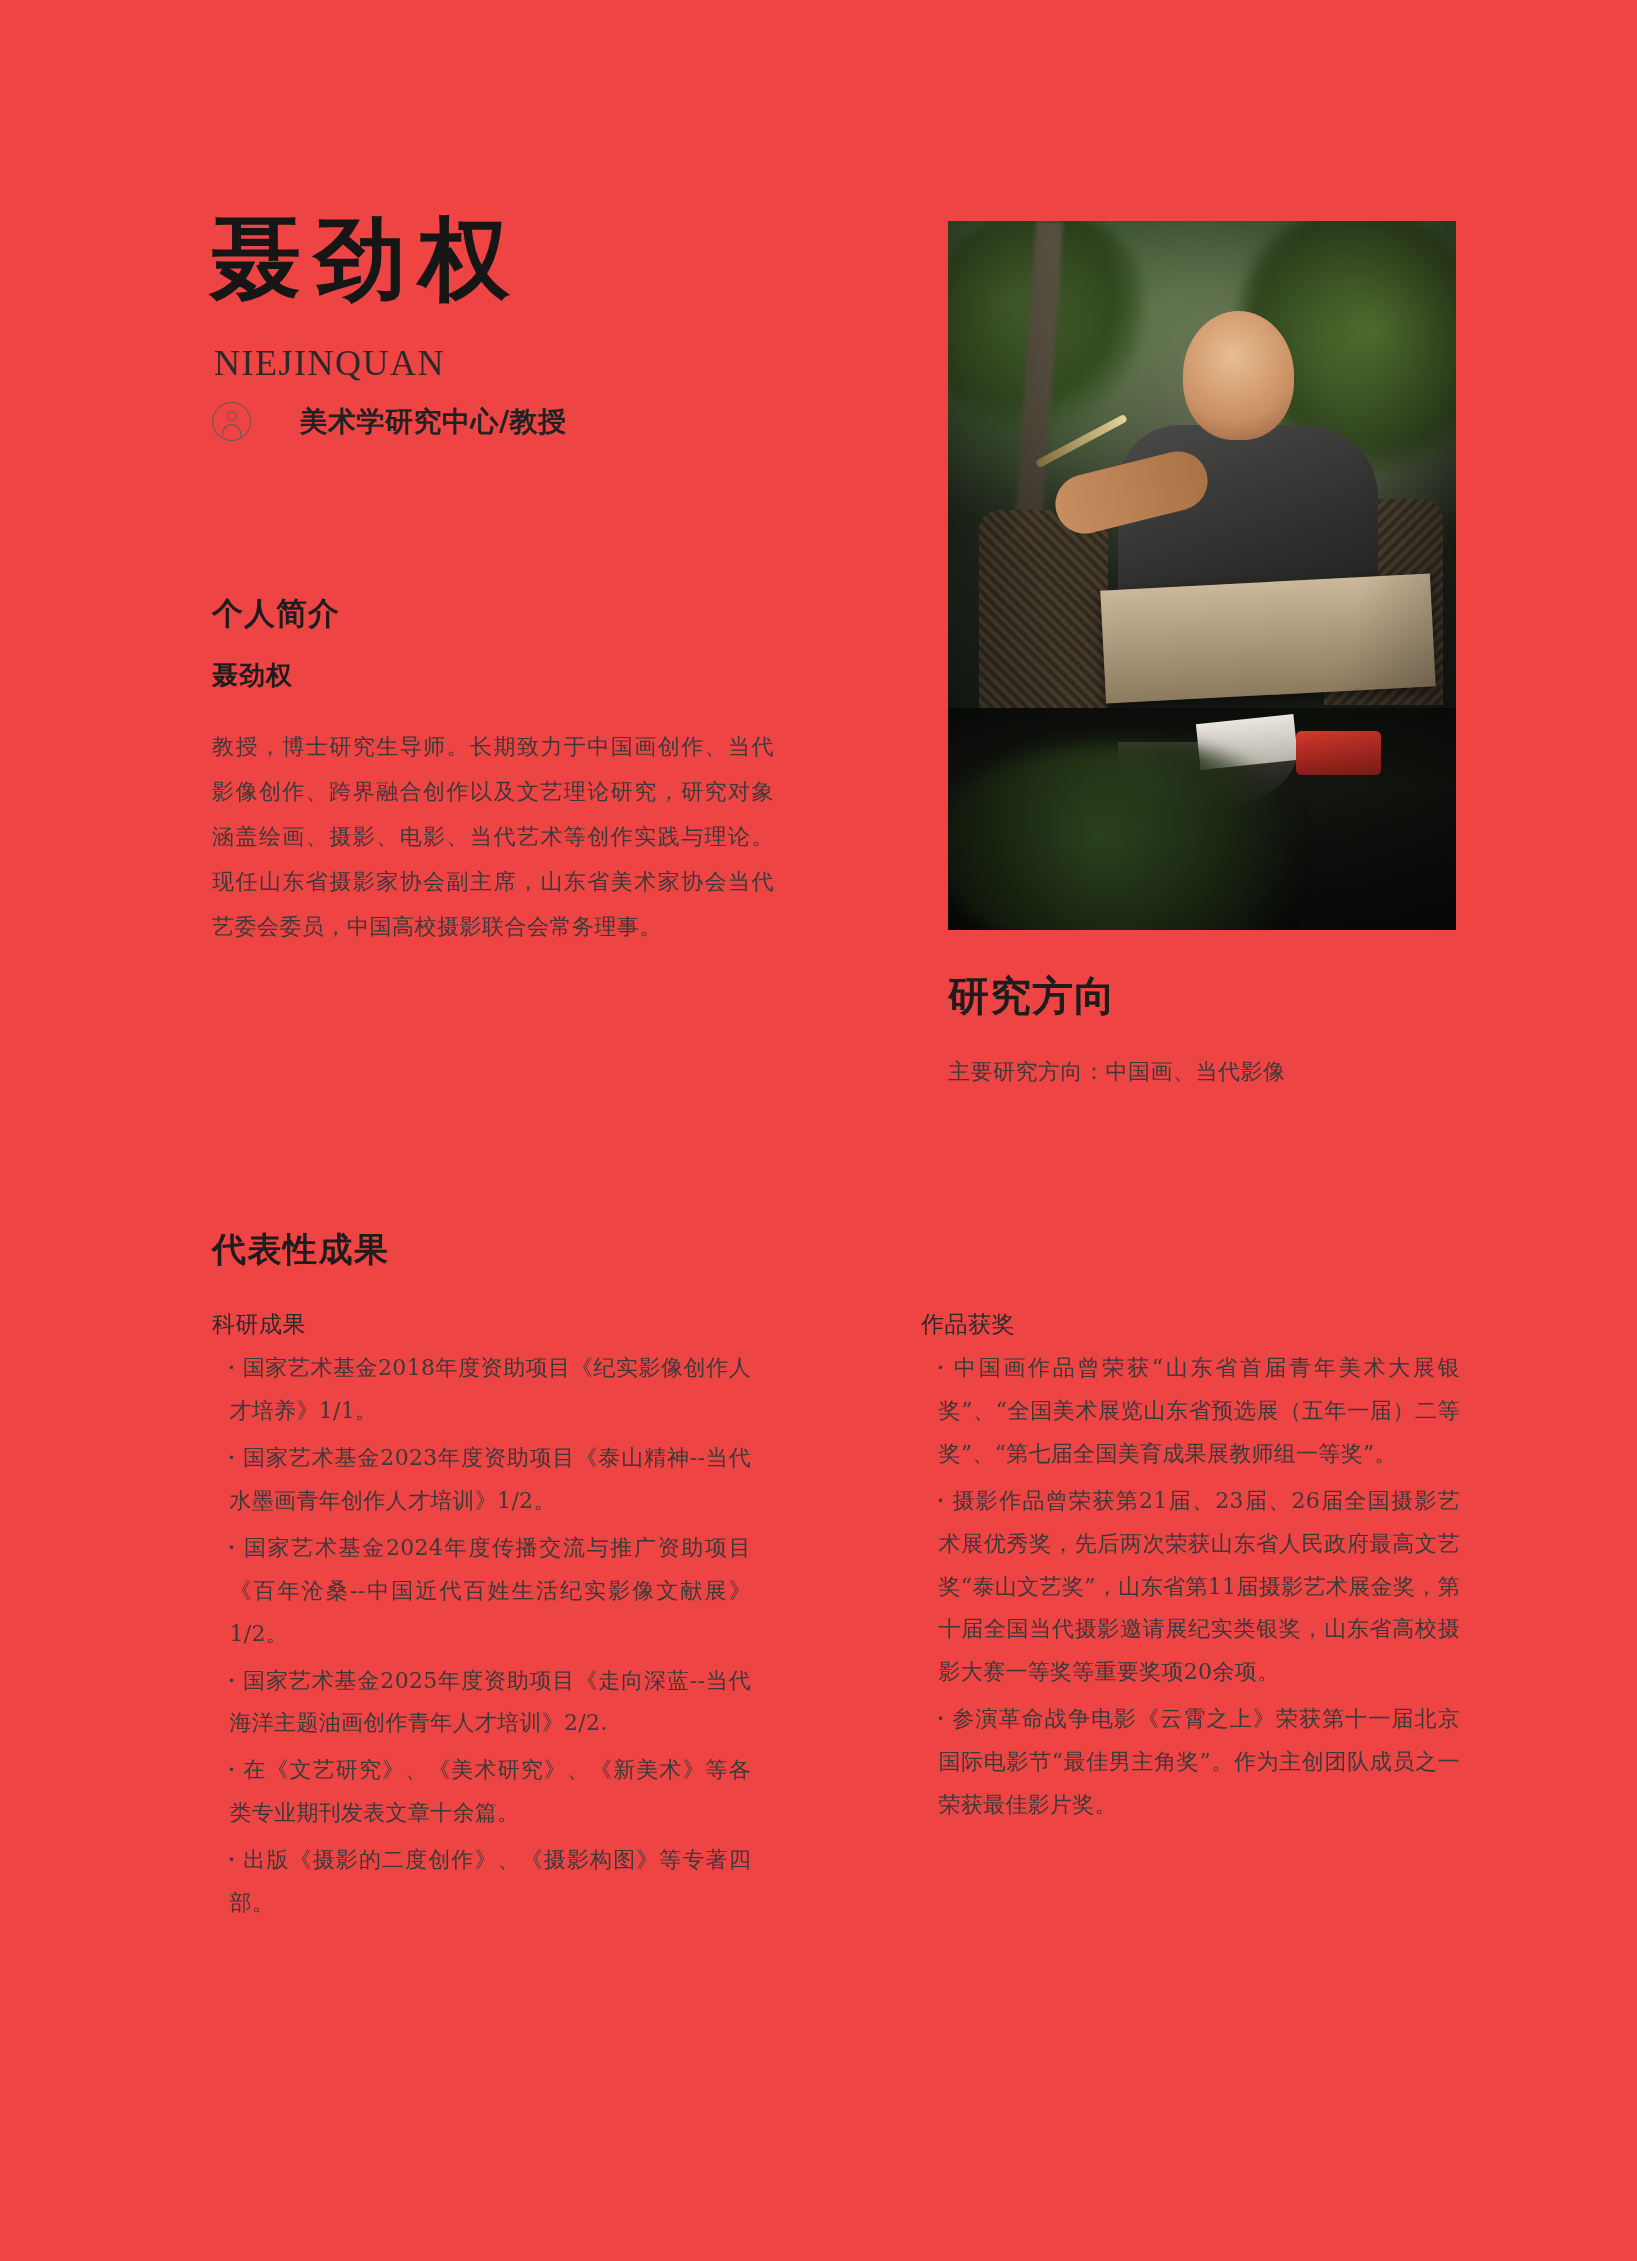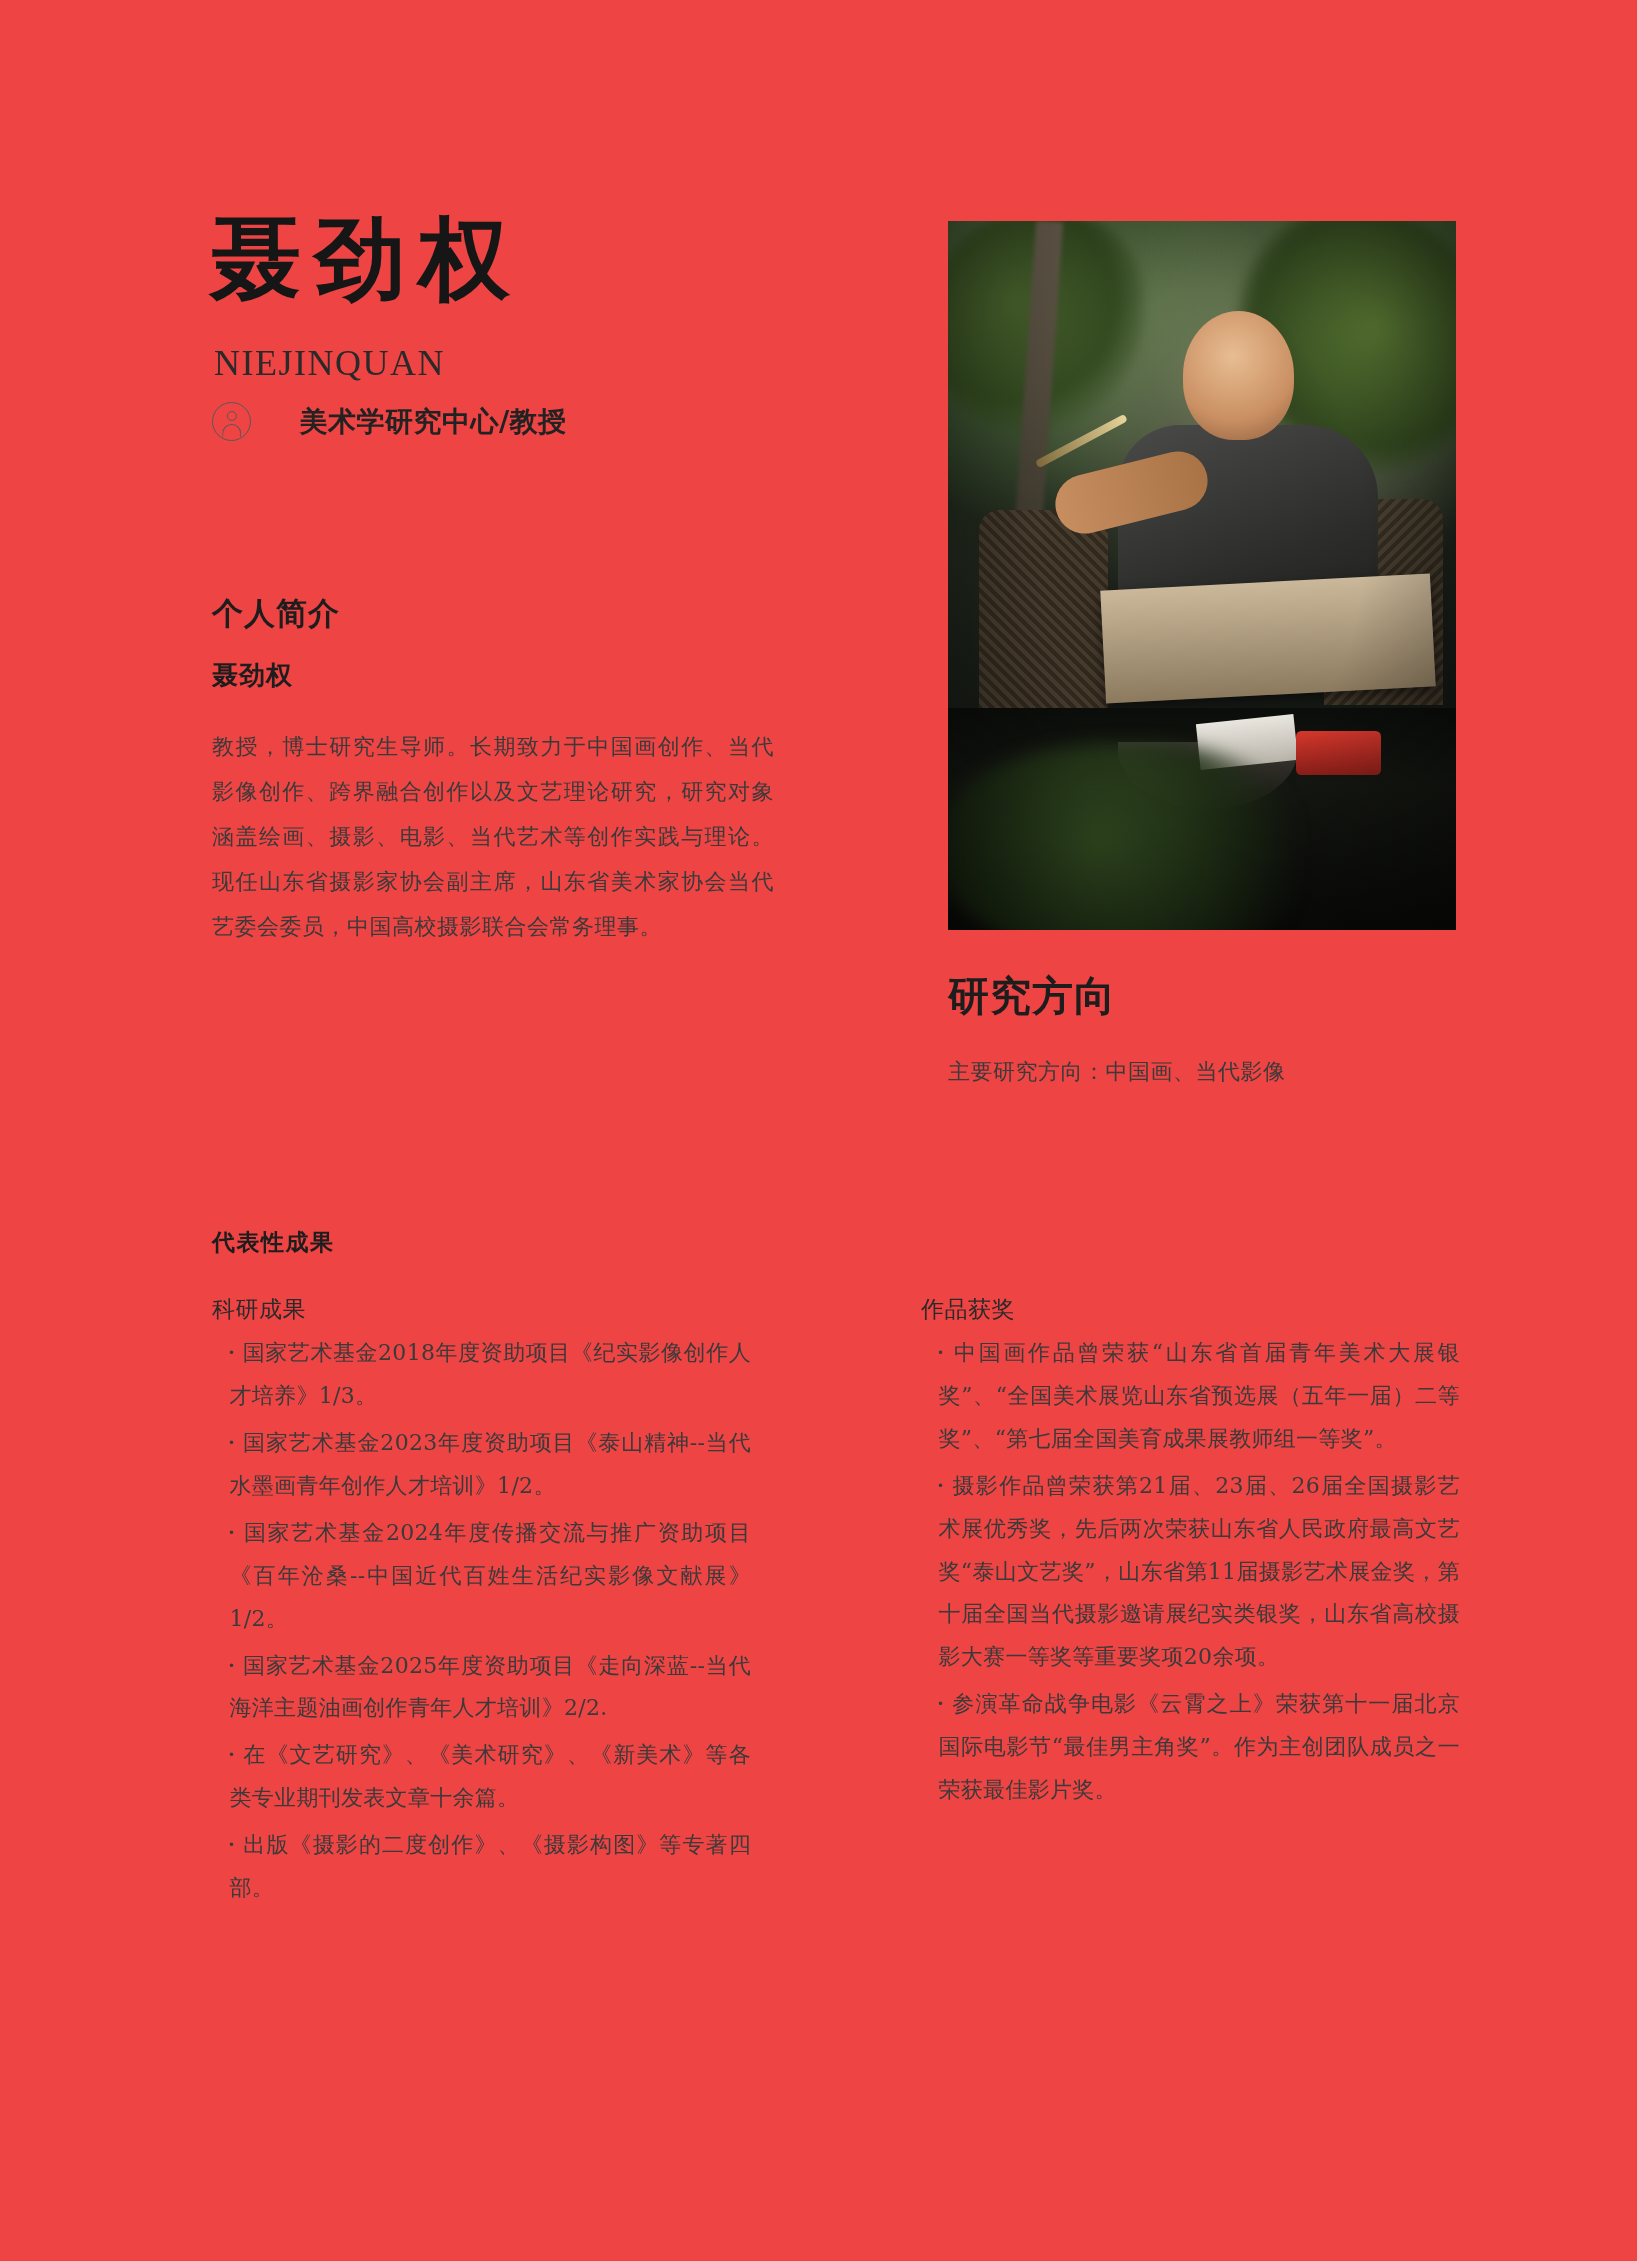--- a/index.html
+++ b/index.html
@@ -289,21 +289,21 @@
 
   
   .achievements {
     position: absolute;
     left: 212px;
     top: 1227px;
     width: 1248px;
   }
   .ach-title {
     font-family: "DejaVu Serif", "Liberation Serif", serif;
-    font-size: 23px;
+    font-size: 34px;
     font-weight: 700;
     color: #1d1d1d;
     margin: 0 0 36px 0;
     letter-spacing: 1.5px;
   }
   .ach-cols {
     display: flex;
     gap: 170px;
   }
   .ach-col {
@@ -378,21 +378,21 @@
     <h2 class="research-title">研究方向</h2>
     <p class="research-text">主要研究方向：中国画、当代影像</p>
   </div>
 
   <div class="achievements">
     <h2 class="ach-title">代表性成果</h2>
     <div class="ach-cols">
 
       <div class="ach-col">
         <div class="ach-col-title">科研成果</div>
-        <p class="ach-item">国家艺术基金2018年度资助项目《纪实影像创作人才培养》1/3。</p>
+        <p class="ach-item">国家艺术基金2018年度资助项目《纪实影像创作人才培养》1/1。</p>
         <p class="ach-item">国家艺术基金2023年度资助项目《泰山精神--当代水墨画青年创作人才培训》1/2。</p>
         <p class="ach-item">国家艺术基金2024年度传播交流与推广资助项目《百年沧桑--中国近代百姓生活纪实影像文献展》1/2。</p>
         <p class="ach-item">国家艺术基金2025年度资助项目《走向深蓝--当代海洋主题油画创作青年人才培训》2/2.</p>
         <p class="ach-item">在《文艺研究》、《美术研究》、《新美术》等各类专业期刊发表文章十余篇。</p>
         <p class="ach-item">出版《摄影的二度创作》、《摄影构图》等专著四部。</p>
       </div>
 
       <div class="ach-col">
         <div class="ach-col-title">作品获奖</div>
         <p class="ach-item">中国画作品曾荣获“山东省首届青年美术大展银奖”、“全国美术展览山东省预选展（五年一届）二等奖”、“第七届全国美育成果展教师组一等奖”。</p>

